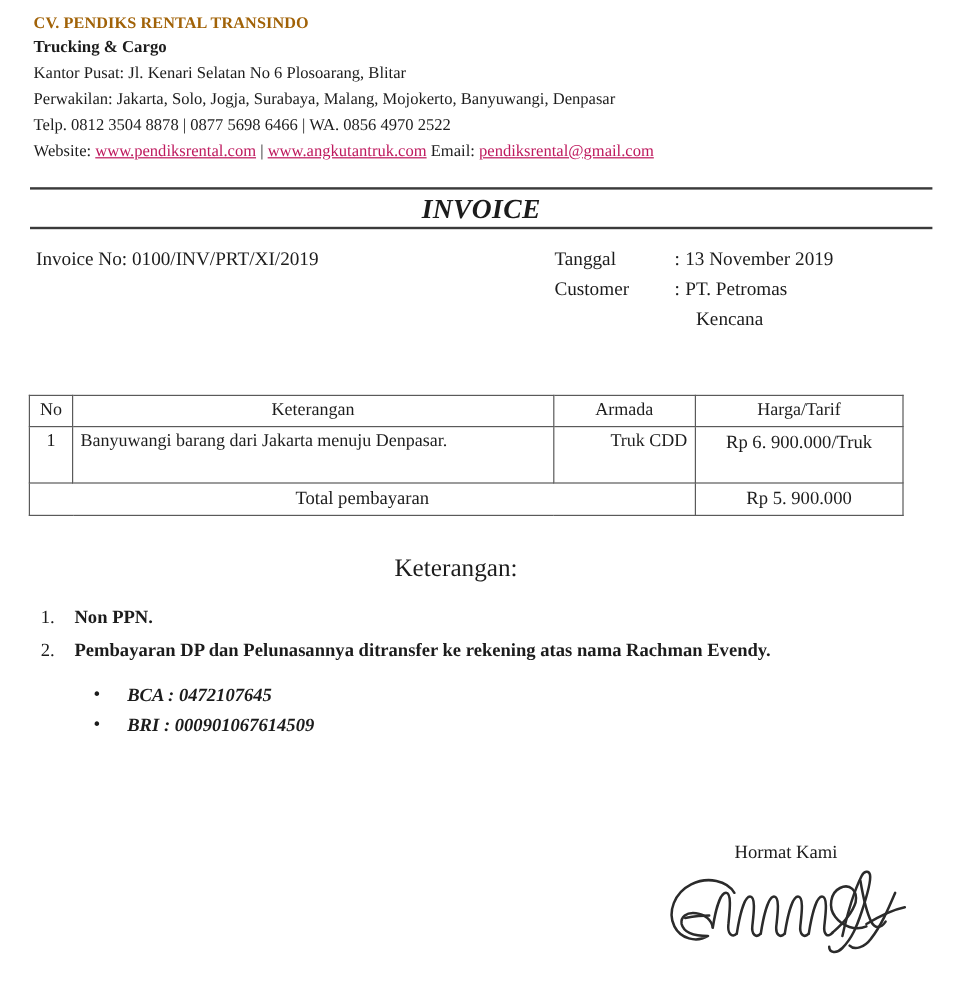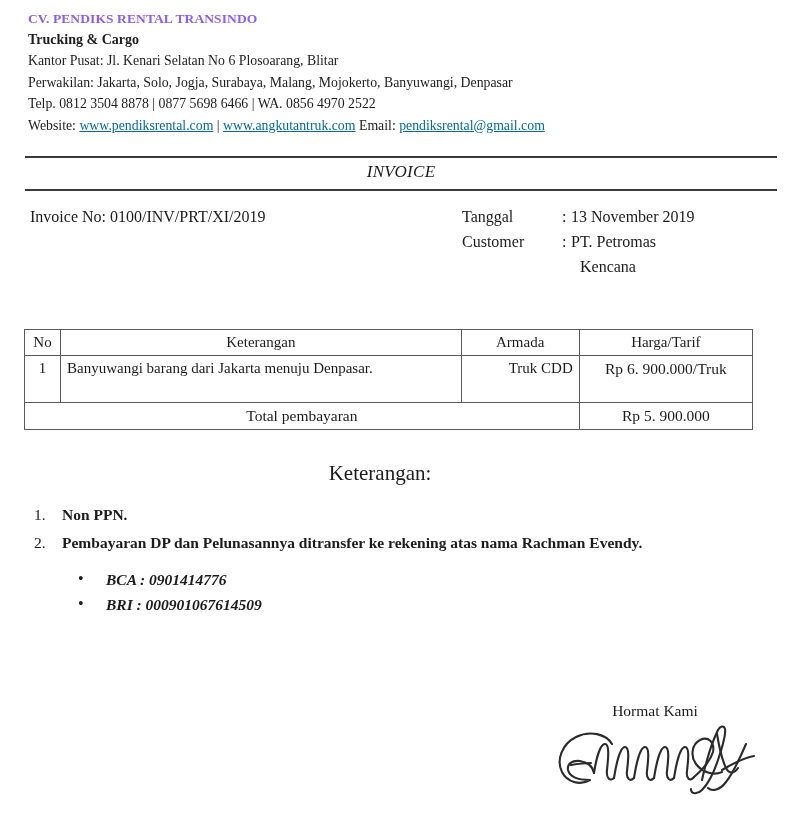--- a/index.html
+++ b/index.html
@@ -24,21 +24,21 @@
   }
 
   
   .letterhead {
     position: absolute;
     left: 28px;
     top: 9px;
     width: 730px;
   }
   .company-name {
-    color: #8b5cf6;
+    color: #a16207;
     font-weight: bold;
     font-size: 13.5px;
     letter-spacing: 0.1px;
     line-height: 19px;
     white-space: nowrap;
   }
   .company-tagline {
     font-weight: bold;
     font-size: 14px;
     line-height: 21px;
@@ -46,21 +46,21 @@
   }
   .addr-line {
     font-size: 13.8px;
     line-height: 21.5px;
     white-space: nowrap;
   }
   .addr-line.links {
     line-height: 22px;
   }
   .link {
-    color: #0369a1;
+    color: #be185d;
     text-decoration: underline;
   }
   .sep {
     color: #1c1c1c;
     text-decoration: none;
   }
 
   
   .rule {
     position: absolute;
@@ -71,23 +71,23 @@
   }
   .rule-top { top: 156px; }
   .rule-bottom { top: 189px; }
 
   .invoice-title {
     position: absolute;
     left: 25px;
     top: 162px;
     width: 752px;
     text-align: center;
-    font-weight: normal;
+    font-weight: bold;
     font-style: italic;
-    font-size: 17px;
+    font-size: 23px;
     letter-spacing: 0.3px;
   }
 
   
   .meta-left {
     position: absolute;
     left: 30px;
     top: 204px;
     font-size: 16px;
     line-height: 25px;
@@ -334,21 +334,21 @@
         <span>Non PPN.</span>
       </li>
       <li>
         <span class="num">2.</span>
         <span>Pembayaran DP dan Pelunasannya ditransfer ke rekening atas nama Rachman Evendy.</span>
       </li>
     </ul>
     <ul class="bank-list">
       <li>
         <span class="bullet">•</span>
-        <span>BCA : 0901414776</span>
+        <span>BCA : 0472107645</span>
       </li>
       <li>
         <span class="bullet">•</span>
         <span>BRI  : 000901067614509</span>
       </li>
     </ul>
   </div>
 
   <div class="signature-block">
     <div class="sign-greeting">Hormat Kami</div>

